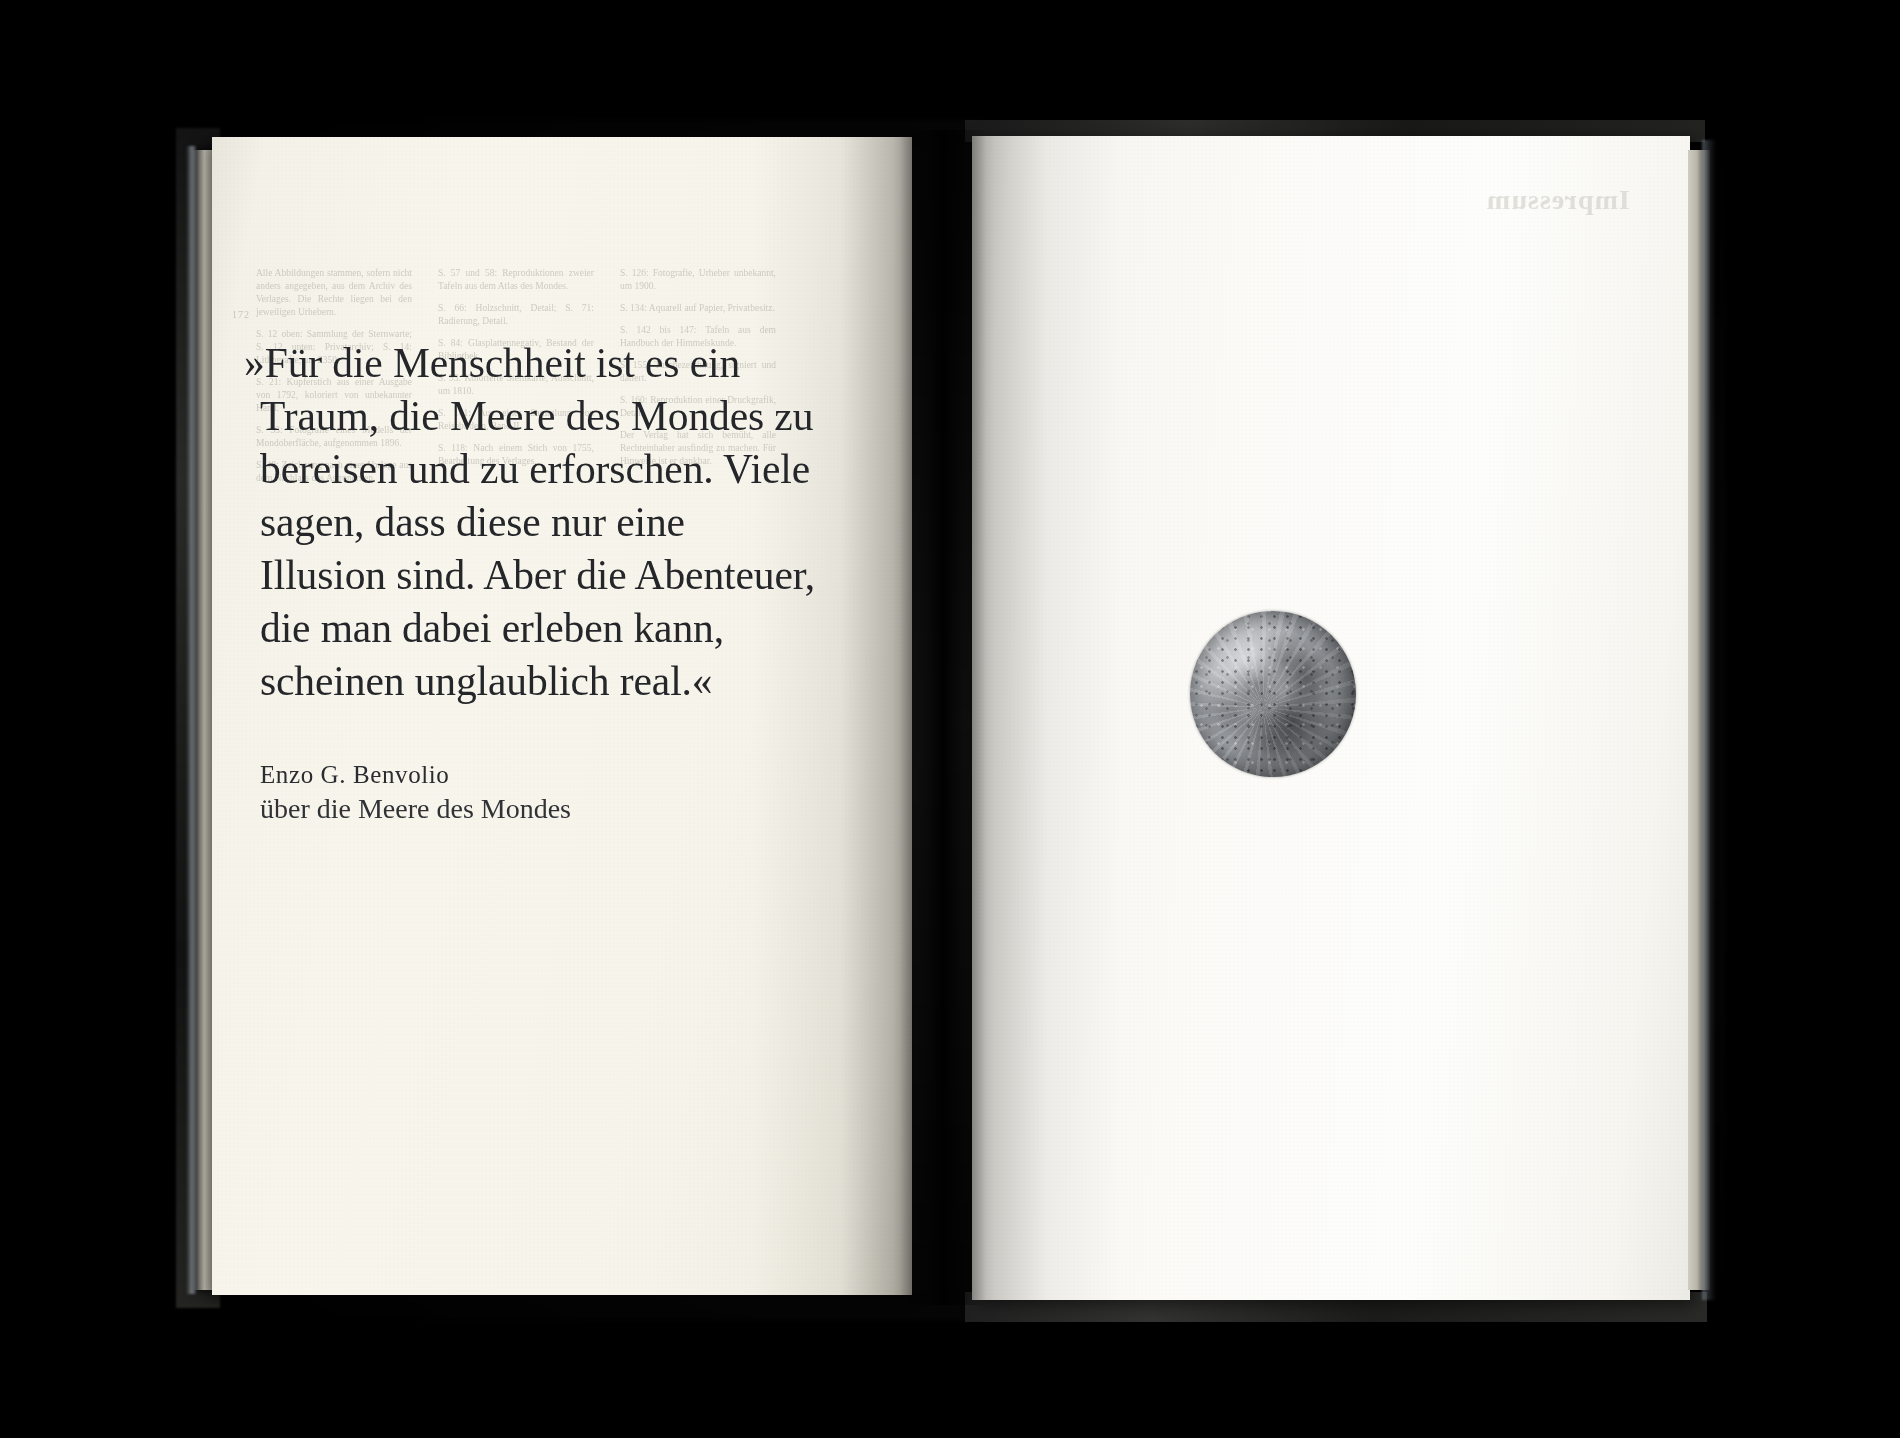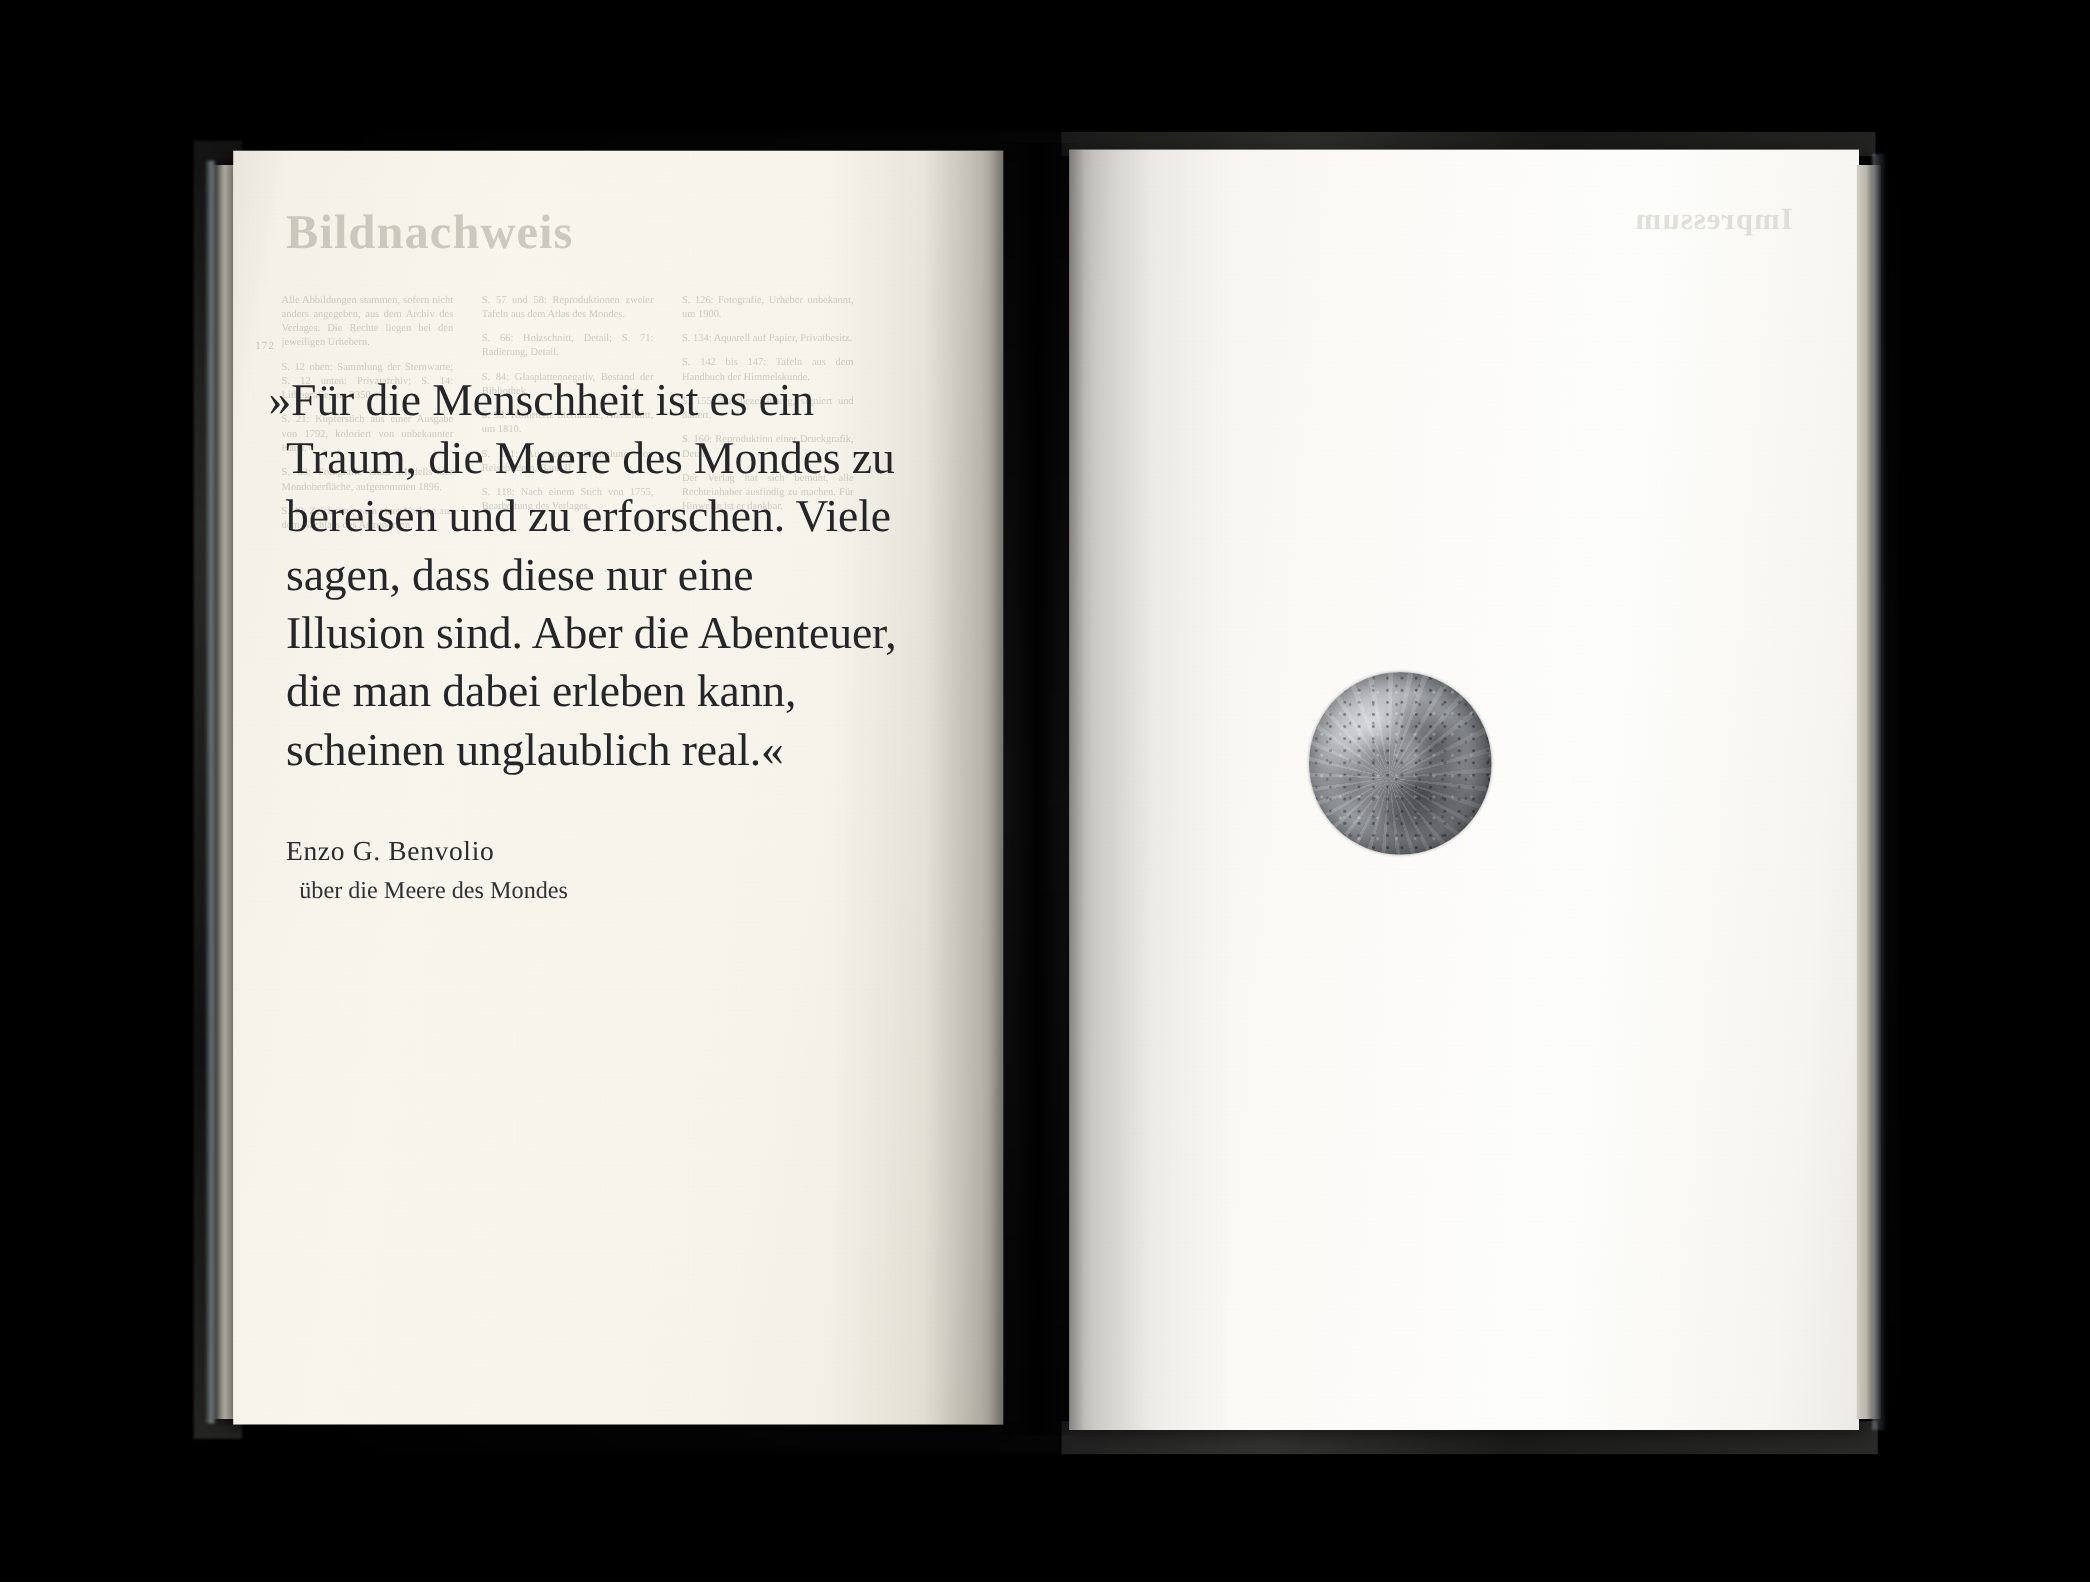--- a/index.html
+++ b/index.html
@@ -222,23 +222,23 @@
   }
   .attrib {
     margin: 52px 0 0 0;
     font-family: "Liberation Serif", serif;
     font-size: 25px;
     line-height: 30px;
     color: #2a2c30;
     letter-spacing: 0.6px;
   }
   .attrib-sub {
-    margin: 6px 0 0 12px;
-    font-family: "Liberation Serif", serif;
-    font-size: 22px;
+    margin: 6px 0 0 0;
+    font-family: "Liberation Serif", serif;
+    font-size: 28px;
     line-height: 26px;
     color: #303236;
   }
 
   
   .moon-wrap {
     position: absolute;
     left: 218px;
     top: 475px;
     width: 166px;
@@ -326,21 +326,20 @@
   <div class="cover-strip-left"></div>
   <div class="cover-strip-top"></div>
   <div class="cover-strip-bottom"></div>
 
   <div class="left-edge-stack"></div>
   <div class="left-edge-highlight"></div>
 
   <div class="page-left">
     <div class="left-content">
 
-      <div class="ghost ghost-title">Bildnachweis</div>
 
       <div class="ghost ghost-folio">172</div>
 
       <div class="ghost-cols" id="ghost-cols">
           <p>Alle Abbildungen stammen, sofern nicht anders angegeben, aus dem Archiv des Verlages. Die Rechte liegen bei den jeweiligen Urhebern.</p>
           <p>S. 12 oben: Sammlung der Sternwarte; S. 12 unten: Privatarchiv; S. 14: Lithografie, um 2350.</p>
           <p>S. 21: Kupferstich aus einer Ausgabe von 1792, koloriert von unbekannter Hand.</p>
           <p>S. 33: Fotografie eines Modells der Mondoberfläche, aufgenommen 1896.</p>
           <p>S. 48: Zeichnung nach einer Vorlage aus dem Nachlass des Astronomen.</p>
           <p>S. 57 und 58: Reproduktionen zweier Tafeln aus dem Atlas des Mondes.</p>

